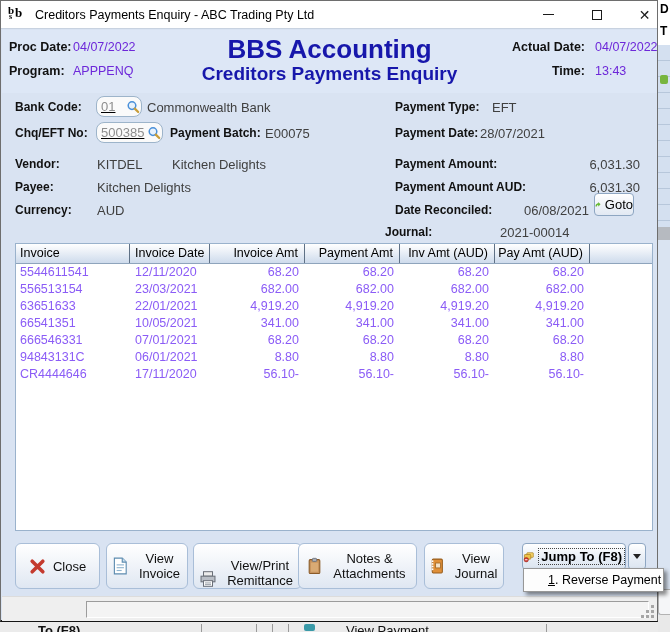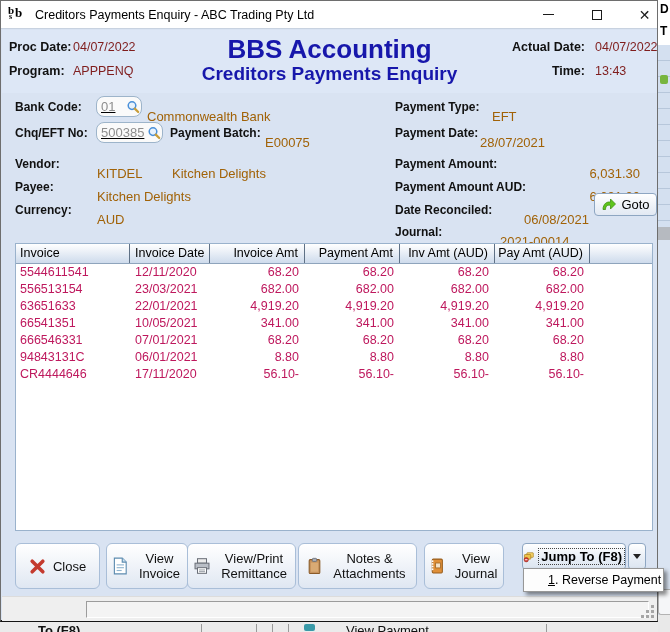--- a/index.html
+++ b/index.html
@@ -21,63 +21,63 @@
   .title-text { margin-left:7px; font-size:12.5px; color:#000; }
   .win-btn { position:absolute; top:0; height:27px; display:flex; align-items:center; justify-content:center; cursor:default; }
   .wb-min { left:533px; width:28px; } .wb-max { left:582px; width:28px; } .wb-close { left:630px; width:27px; }
   .glyph-min { width:11px; height:1.5px; background:#1a1a1a; }
   .glyph-max { width:10px; height:10px; border:1.4px solid #1a1a1a; }
   .glyph-close { font-size:14px; color:#1a1a1a; line-height:14px; }
 
   
   .header { position:absolute; left:1px; top:29px; width:655px; height:63px; background:#dde7f6; }
   .hlabel { position:absolute; font-weight:bold; font-size:12.5px; color:#111; white-space:nowrap; }
-  .hval   { position:absolute; font-size:12.5px; color:#7f1d1d; white-space:nowrap; }
+  .hval   { position:absolute; font-size:12.5px; color:#6d28d9; white-space:nowrap; }
   .app-title    { position:absolute; left:0; right:0; top:4px; text-align:center;
                   color:#1717ab; font-weight:bold; font-size:26px; }
   .screen-title { position:absolute; left:0; right:0; top:33px; text-align:center;
                   color:#1717ab; font-weight:bold; font-size:19px; }
 
   
   .form-area { position:absolute; left:1px; top:92px; width:655px; height:150px; }
   .flabel { position:absolute; font-weight:bold; font-size:12px; color:#111; white-space:nowrap; }
-  .fval   { position:absolute; font-size:13px; color:#a16207; white-space:nowrap;margin-top:9px; }
+  .fval   { position:absolute; font-size:13px; color:#404040; white-space:nowrap; }
   .lookup { position:absolute; display:flex; align-items:center; height:21px;
             border:1px solid #9db4ca; background:#fafafa; border-radius:8px; padding-left:4px;text-decoration:underline; }
   .lookup input { border:none; outline:none; background:transparent; color:#8d8d8d;
                   font-size:13px; font-family:"Liberation Sans", sans-serif; width:100%; }
   .mag-btn { flex:0 0 16px; height:17px; display:flex; align-items:center; justify-content:center; cursor:pointer; }
   .amt-val { text-align:right; }
 
-  .goto-btn { position:absolute; left:592px; top:100px; width:63px; height:23px;
+  .goto-btn { position:absolute; left:592px; top:100px; width:40px; height:23px;
               display:flex; align-items:center; justify-content:center; gap:4px;
               background:linear-gradient(#ffffff,#eef2f8 55%,#e2e9f3); border:1px solid #8ea6c2;
               border-radius:4px; font-size:13px; cursor:pointer; }
 
   
   .table { position:absolute; left:14px; top:242px; width:638px; height:288px;
            background:#ffffff; border:1px solid #9ab2cc; overflow:hidden; }
   .thead { display:flex; height:20px; background:linear-gradient(#ffffff,#cedbec);
            border-bottom:1px solid #8ea4bc;align-items:center; }
   .th { font-size:12.5px; color:#000; line-height:19px; border-right:1px solid #5f7186; }
   .tr { display:flex; height:17px; }
-  .td { font-size:12.5px; color:#be185d; line-height:17px; white-space:nowrap; overflow:hidden; }
+  .td { font-size:12.5px; color:#8b5cf6; line-height:17px; white-space:nowrap; overflow:hidden; }
   .c0 { width:114px; padding-left:4px; }
   .c1 { width:80px;  padding-left:5px; }
   .c2, .c3, .c4, .c5 { width:95px; text-align:right; padding-right:6px; }
   .cf { flex:1; border-right:none; }
 
   
   .btn { position:absolute; top:542px; height:46px; display:flex; align-items:center; justify-content:center;
          gap:7px; background:linear-gradient(#ffffff,#eef2f8 55%,#dfe7f2); border:1px solid #a9bed8;
          border-radius:6px; font-size:13px; color:#111; text-align:center; cursor:pointer; }
   .btn .lbl2 { width:72px; line-height:15px; }
   .b-close { left:14px; width:85px; }
   .b-invoice { left:105px; width:82px; }  .b-invoice .lbl2 { width:48px; }
-  .b-remit { left:186px; width:109px; }    .b-remit .lbl2 { width:72px; }
+  .b-remit { left:192px; width:109px;align-items:flex-end; }    .b-remit .lbl2 { width:72px; }
   .b-notes { left:297px; width:119px; }   .b-notes .lbl2 { width:80px; }
   .b-journal { left:423px; width:80px; }  .b-journal .lbl2 { width:48px; }
   .b-jump { left:521px; top:542px; width:104px; height:27px; position:absolute; display:flex;
             align-items:center; justify-content:center; gap:4px;
             background:linear-gradient(#ffffff,#e8eef6 55%,#dce5f0); border:1px solid #8ea6c2;
             border-radius:4px; cursor:pointer; }
   .b-jump .focus { border:1px dotted #444; padding:0 2px; font-weight:bold; font-size:13px; white-space:nowrap; }
   .b-jump-arrow { left:627px; top:542px; width:18px; height:27px; position:absolute;
             background:linear-gradient(#ffffff,#e8eef6 55%,#dce5f0); border:1px solid #8ea6c2;
             border-radius:4px; display:flex; align-items:center; justify-content:center; cursor:pointer; }
@@ -230,21 +230,21 @@
       <span class="fval" style="left:95px; top:110px">AUD</span>
       <span class="flabel" style="left:393px; top:110px">Date Reconciled:</span>
       <span class="fval amt-val" style="left:490px; width:97px; top:110px">06/08/2021</span>
       <div class="goto-btn">
         <svg width="16" height="15" viewBox="0 0 16 15">
           <path d="M2 12.5 C2 6.5 6.5 4.2 9.5 5.2 L9.5 2 L14.5 7 L9.5 12 L9.5 8.5 C7 7.5 4.5 8.5 4.5 12.5 Z" fill="#5fc41c" stroke="#3f9012" stroke-width="0.8"></path>
         </svg>
         <span>Goto</span>
       </div>
 
-      <span class="flabel" style="left:393px; top:132px">Journal:</span>
+      <span class="flabel" style="left:383px; top:132px">Journal:</span>
       <span class="fval" style="left:498px; top:132px">2021-00014</span>
     </div>
 
     <div class="table">
       <div class="thead">
           <div class="th c0">Invoice</div>
           <div class="th c1">Invoice Date</div>
           <div class="th c2">Invoice Amt</div>
           <div class="th c3">Payment Amt</div>
           <div class="th c4">Inv Amt (AUD)</div>

